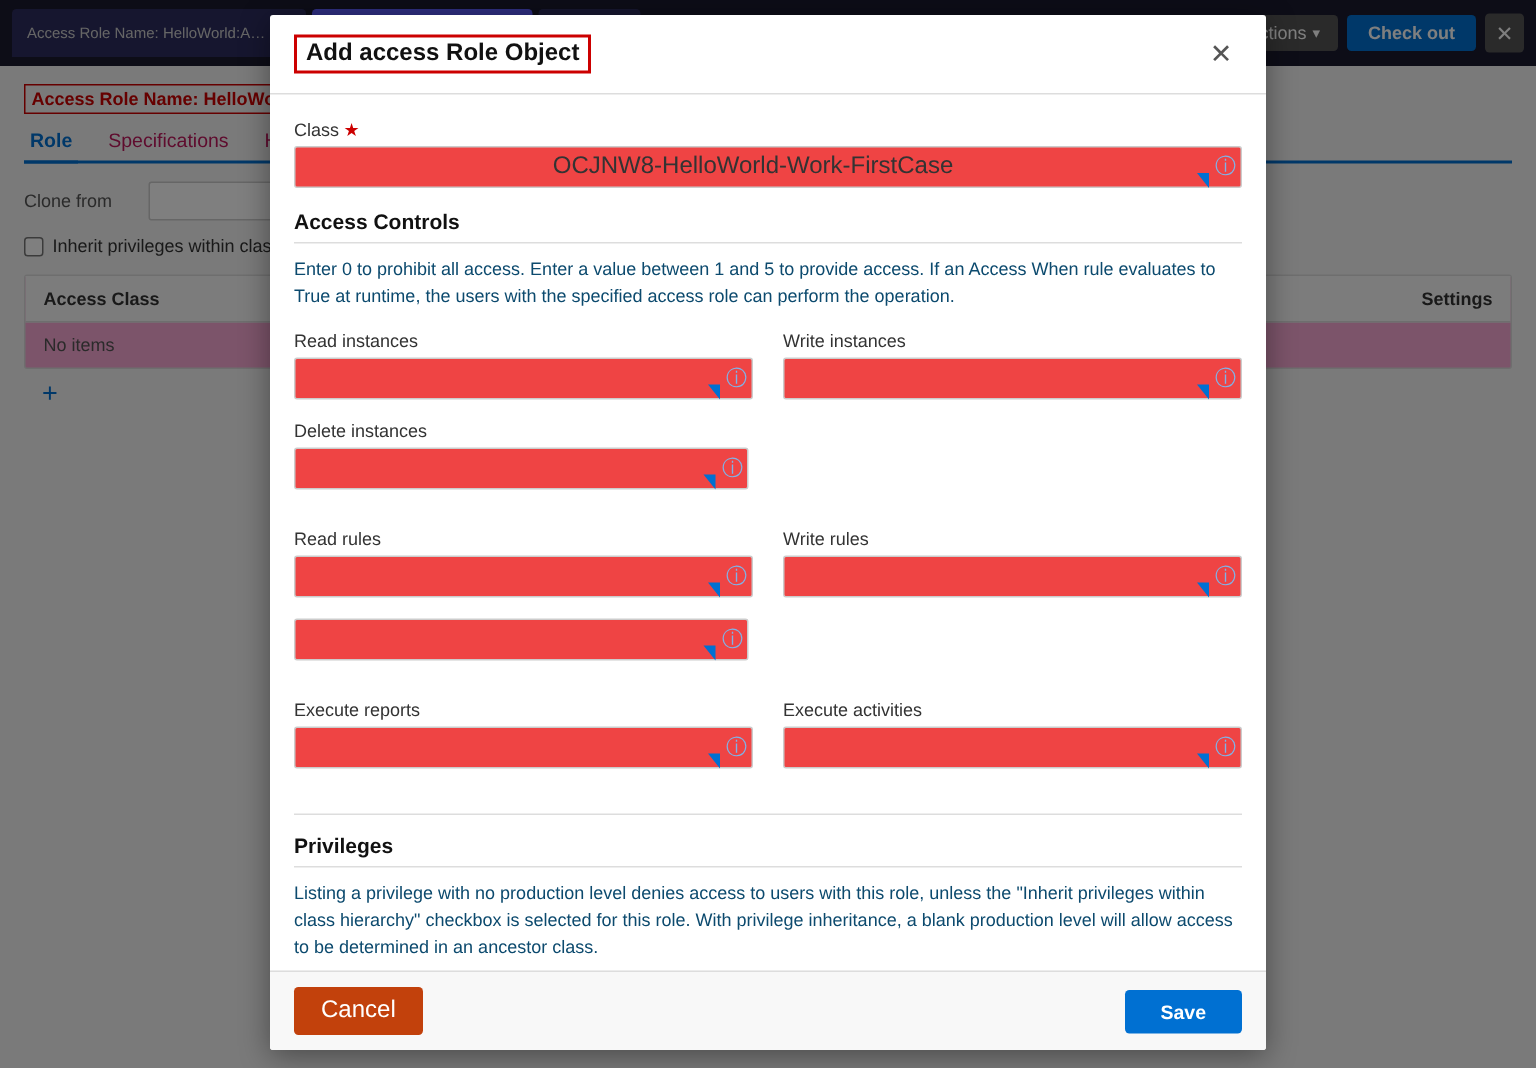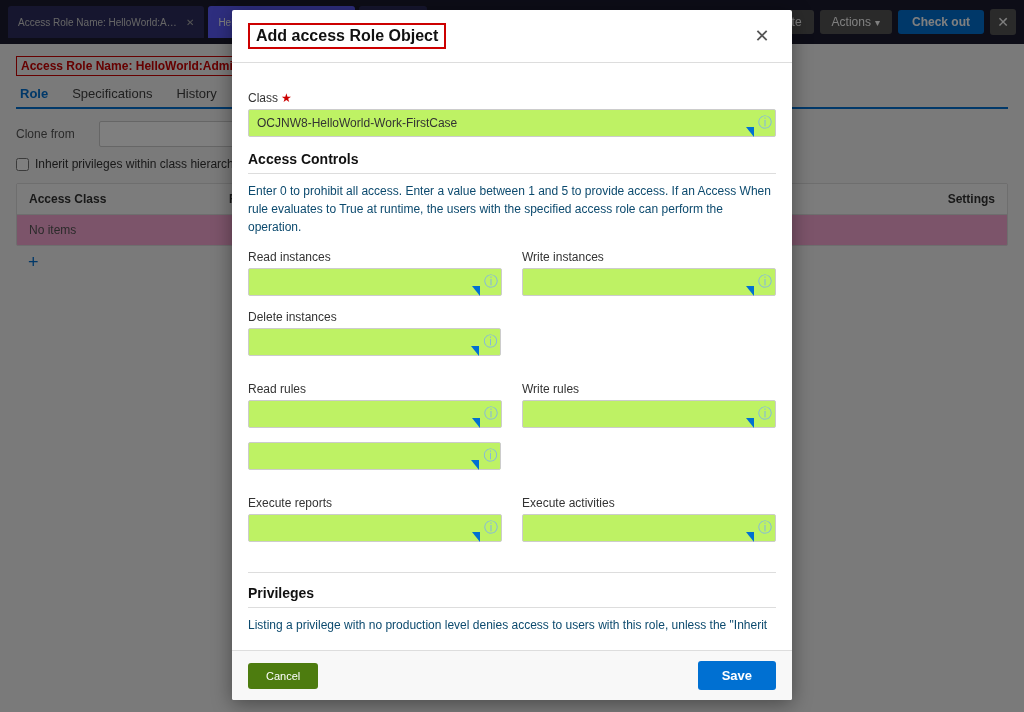--- a/index.html
+++ b/index.html
@@ -127,21 +127,21 @@
       display: flex;
       gap: 16px;
       border-bottom: 2px solid #0070d2;
       margin-bottom: 12px;
       align-items: center;
     }
     .page-tab {
       padding: 6px 4px;
       font-size: 13px;
       cursor: pointer;
-      color: #404040;
+      color: #be185d;
     }
     .page-tab.active {
       color: #0070d2;
       border-bottom: 2px solid #0070d2;
       margin-bottom: -2px;
       font-weight: bold;
     }
     .clone-from-row {
       display: flex;
       align-items: center;
@@ -203,29 +203,28 @@
       z-index: 100;
       display: flex;
       align-items: flex-start;
       justify-content: center;
       padding-top: 10px;
     }
 
     
     .modal {
       background: white;
-      width: 560px;
+      width: 664px;
       max-height: 690px;
       border-radius: 2px;
       box-shadow: 0 4px 20px rgba(0,0,0,0.4);
       display: flex;
       flex-direction: column;
       position: relative;
       overflow: hidden;
-      gap: 12px;
     }
     .modal-header {
       display: flex;
       align-items: center;
       justify-content: space-between;
       padding: 12px 16px;
       border-bottom: 1px solid #ddd;
       flex-shrink: 0;
     }
     .modal-title {
@@ -272,23 +271,24 @@
       position: relative;
       display: flex;
       align-items: center;
     }
     .field-input {
       width: 100%;
       height: 28px;
       border: 1px solid #ccc;
       border-radius: 2px;
       padding: 4px 28px 4px 8px;
-      font-size: 12px;
+      font-size: 16px;
       color: #333;
-      background: #bef264;
+      background: #ef4444;
+      text-align: center;
     }
     .dropdown-arrow {
       position: absolute;
       right: 22px;
       bottom: 0;
       width: 0;
       height: 0;
       border-left: 8px solid transparent;
       border-top: 10px solid #0070d2;
     }
@@ -332,27 +332,27 @@
     .modal-footer {
       display: flex;
       align-items: center;
       justify-content: space-between;
       padding: 10px 16px;
       border-top: 1px solid #ddd;
       background: #f8f8f8;
       flex-shrink: 0;
     }
     .btn-cancel {
-      background: #4d7c0f;
+      background: #c2410c;
       color: white;
       border: none;
       padding: 7px 18px;
       border-radius: 3px;
       cursor: pointer;
-      font-size: 11px;
+      font-size: 16px;
     }
     .btn-save {
       background: #0070d2;
       color: white;
       border: none;
       padding: 7px 24px;
       border-radius: 3px;
       cursor: pointer;
       font-size: 13px;
       font-weight: bold;

